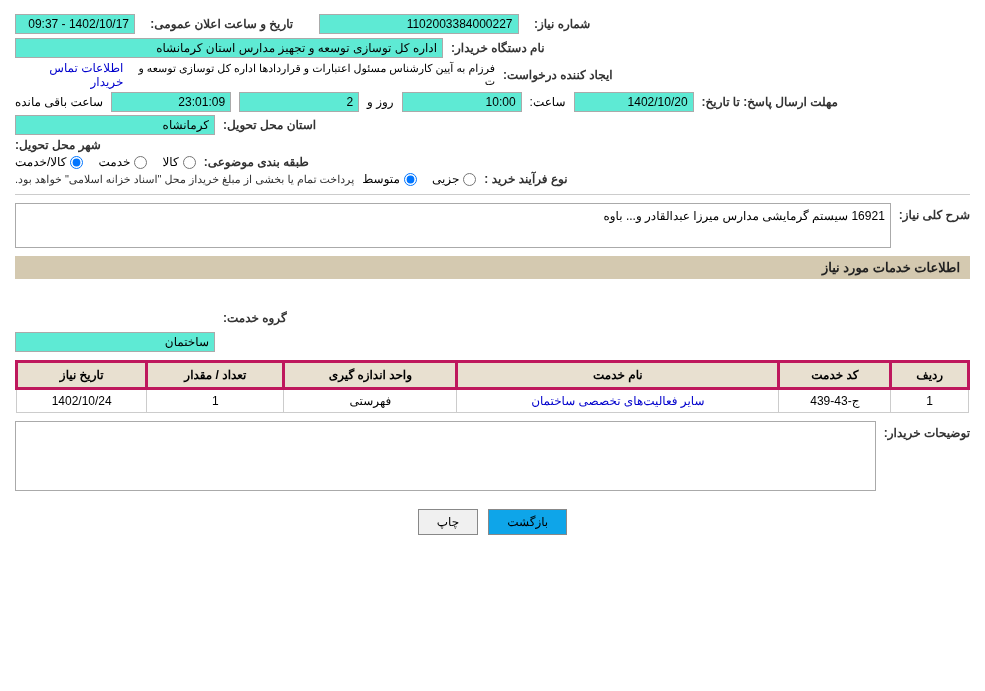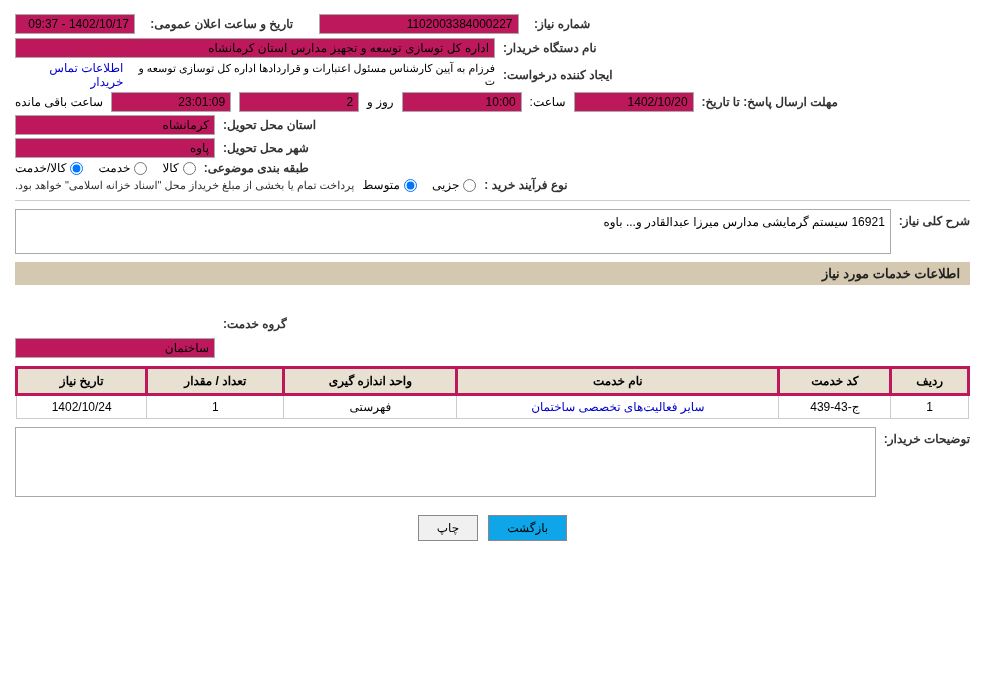--- a/index.html
+++ b/index.html
@@ -22,21 +22,21 @@
       padding: 8px 15px;
       font-size: 14px;
       font-weight: bold;
     }
     .content {
       padding: 10px 15px;
       background: #fff;
     }
     .input-box {
       border: 1px solid #aaa;
-      background: #be185d;
+      background: #5eead4;
       padding: 2px 5px;
       min-width: 120px;
       display: inline-block;
       text-align: right;
     }
     .input-medium {
       width: 200px;
     }
     .input-date {
       width: 110px;
@@ -158,21 +158,21 @@
       &nbsp;
       <div class="input-box input-medium">1102003384000227</div>
       &nbsp;&nbsp;&nbsp;&nbsp;
       <span class="label-right bold-label">تاریخ و ساعت اعلان عمومی:</span>
       &nbsp;
       <div class="input-box input-date">1402/10/17 - 09:37</div>
     </div>
 
     <div class="field-row">
       <span class="label-right bold-label">نام دستگاه خریدار:</span>
-      <div class="input-box" style="width:480px;">اداره کل توسازی  توسعه و تجهیز مدارس استان کرمانشاه</div>
+      <div class="input-box" style="width:428px;">اداره کل توسازی  توسعه و تجهیز مدارس استان کرمانشاه</div>
     </div>
 
     <div class="field-row">
       <span class="label-right bold-label">ایجاد کننده درخواست:</span>
       <div style="width:480px; display:flex; align-items:center; gap:8px;">
         <span style="font-size:11px;">فرزام به آیین کارشناس مسئول اعتبارات و قراردادها اداره کل توسازی  توسعه و ت</span>
         <a class="link-blue" href="#">اطلاعات تماس خریدار</a>
       </div>
     </div>
 
@@ -187,21 +187,20 @@
       <span>ساعت باقی مانده</span>
     </div>
 
     <div class="field-row">
       <span class="label-right bold-label">استان محل تحویل:</span>
       <div class="input-box" style="width:200px;">کرمانشاه</div>
     </div>
 
     <div class="field-row">
       <span class="label-right bold-label">شهر محل تحویل:</span>
-      <div class="input-box" style="width:200px;">پاوه</div>
     </div>
 
     <div class="field-row">
       <span class="label-right bold-label">طبقه بندی موضوعی:</span>
       <div class="radio-group">
         <div class="radio-item">
           <input type="radio" name="category" style="">
           <span>کالا</span>
         </div>
         <div class="radio-item">

